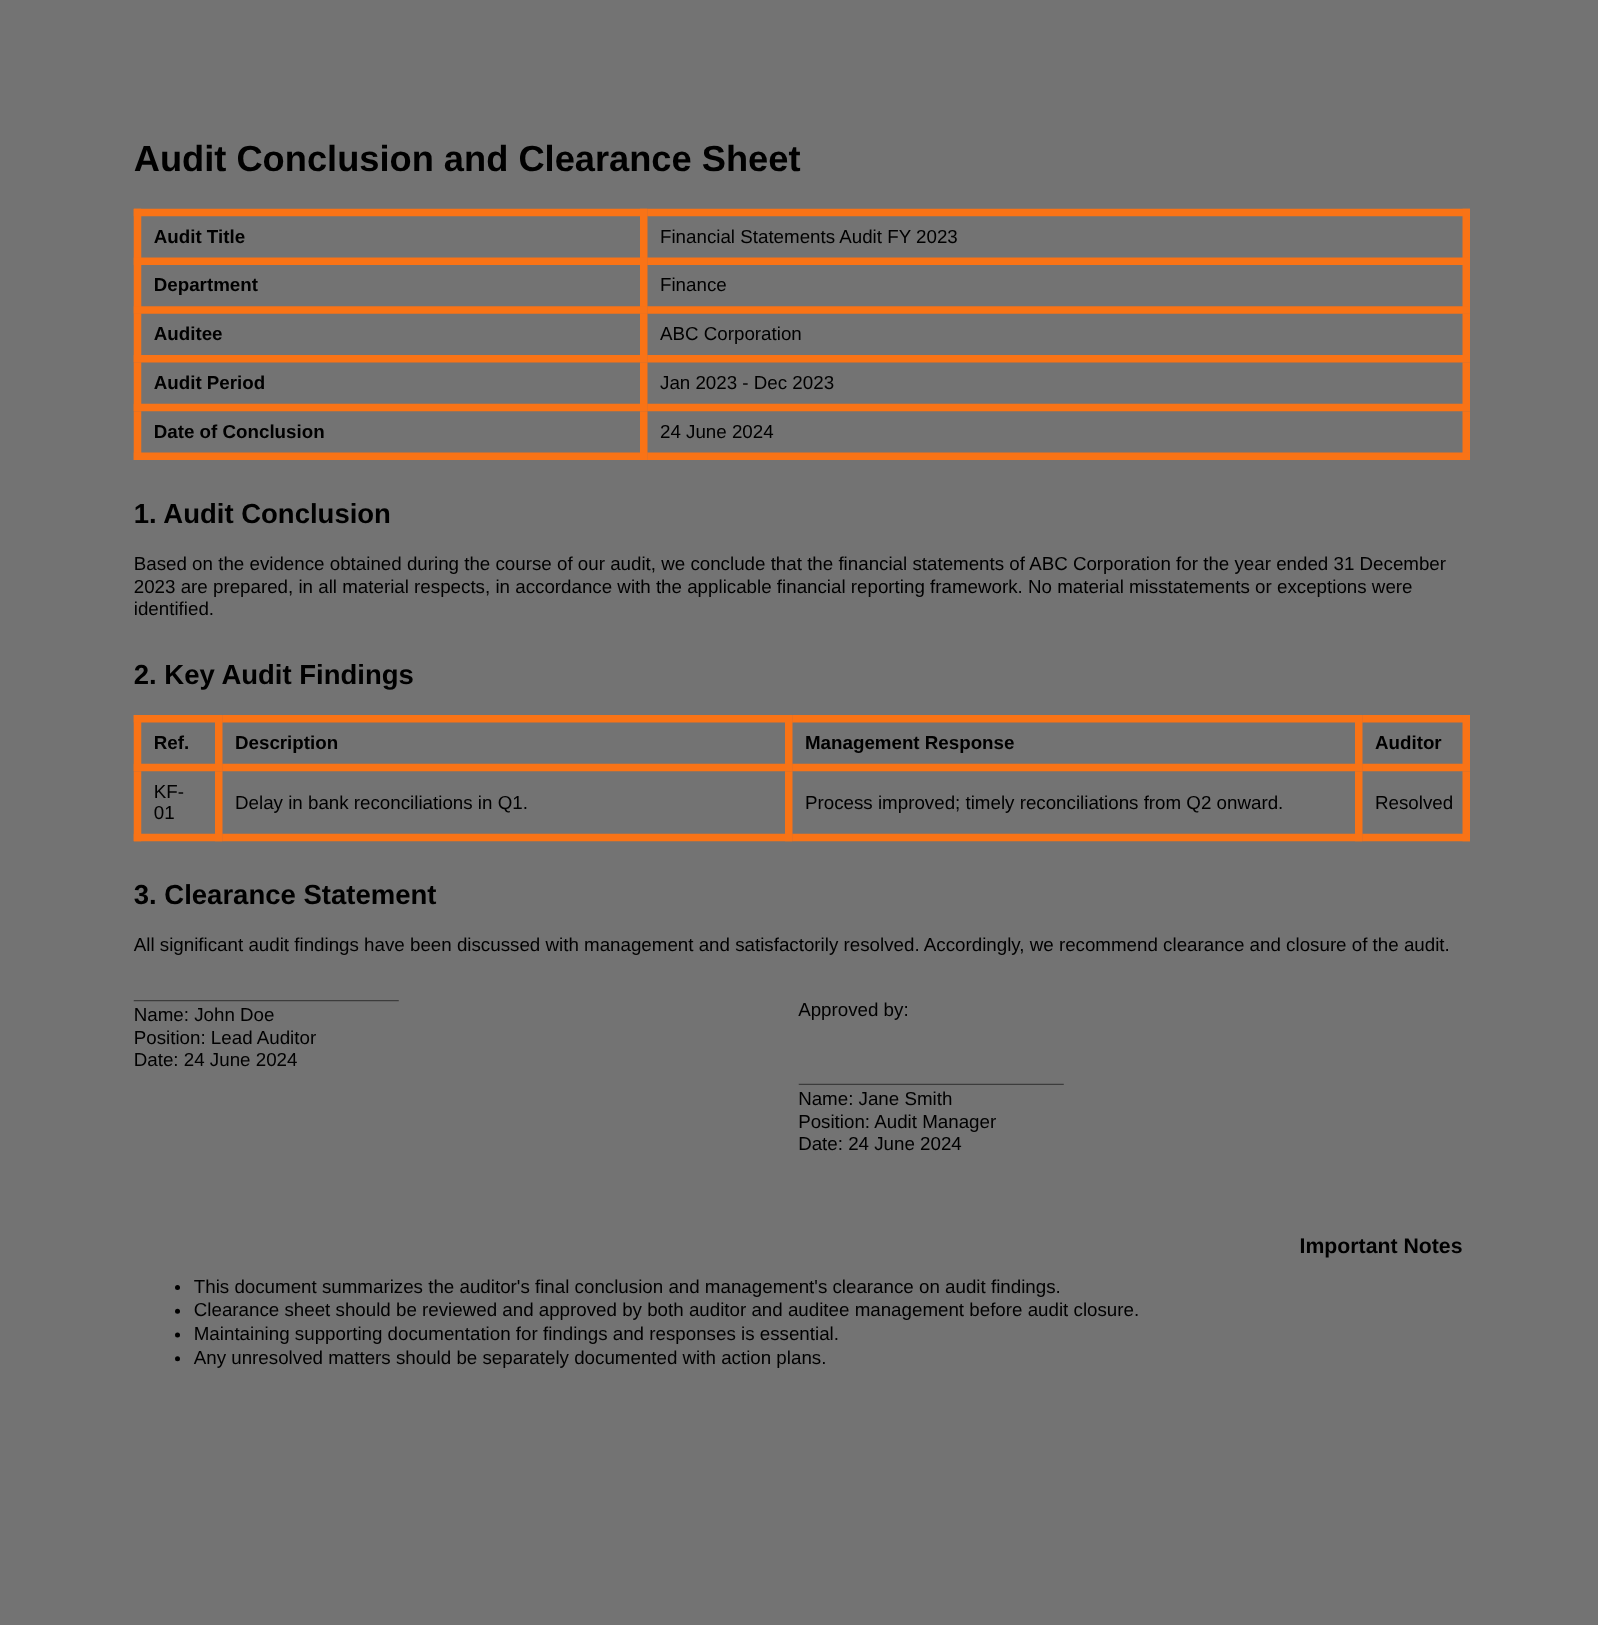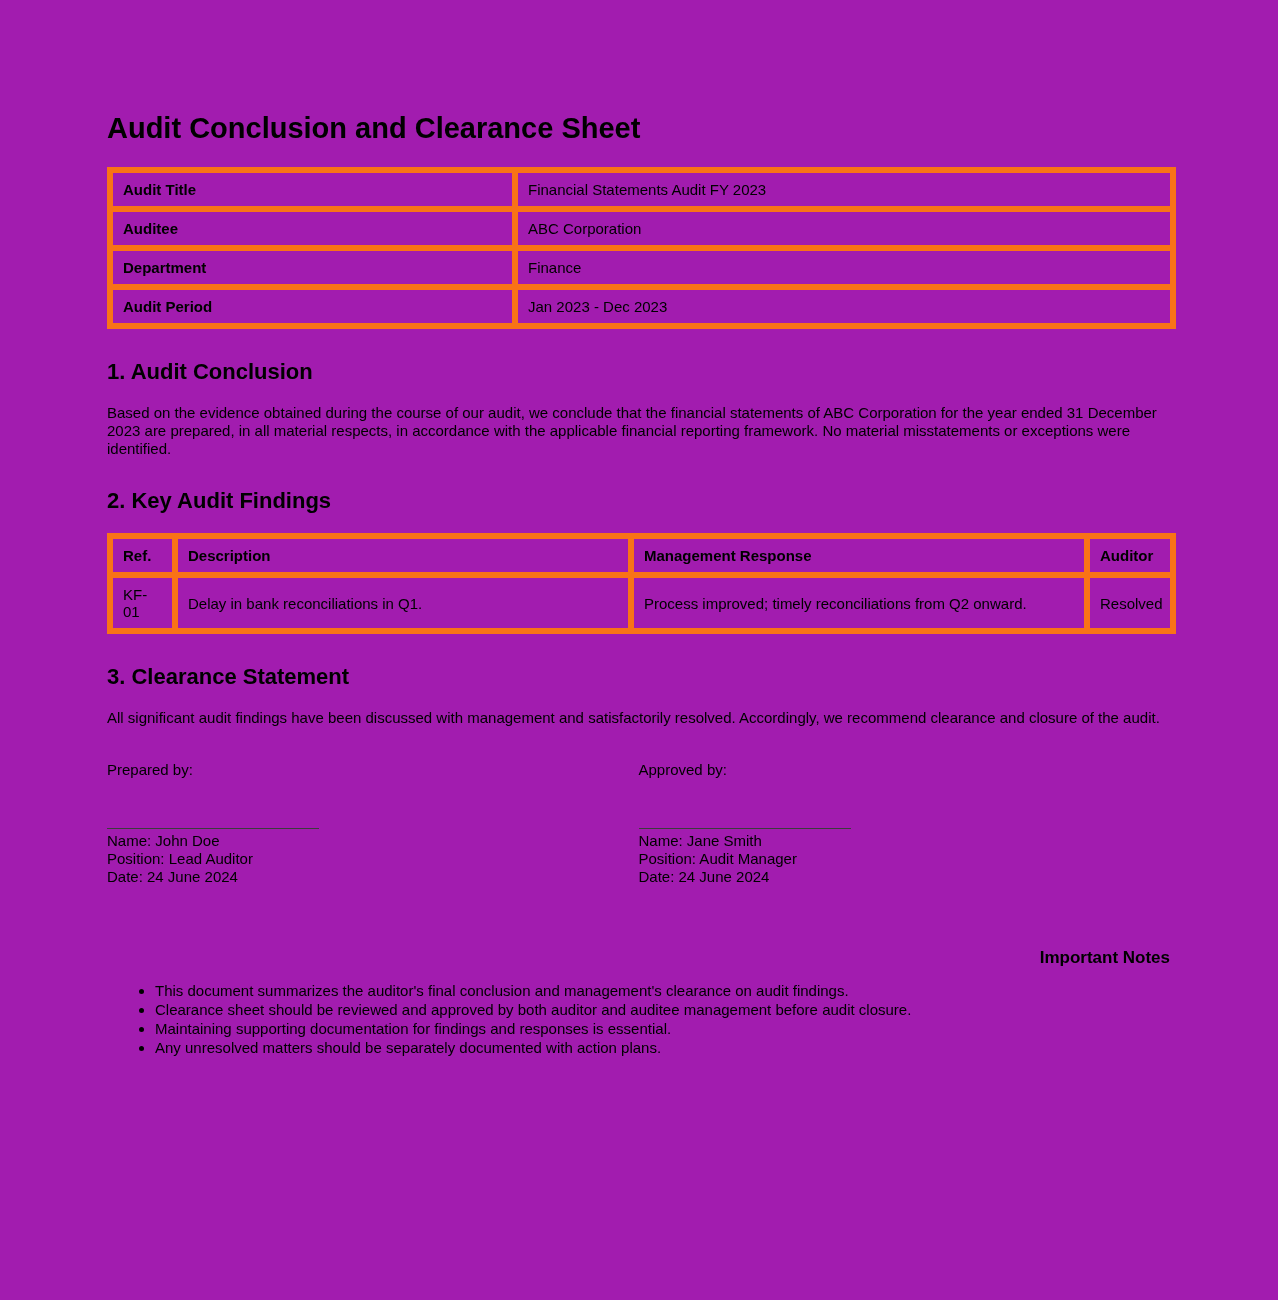--- a/index.html
+++ b/index.html
@@ -6,21 +6,21 @@
   html, body {
     margin: 0;
     padding: 0;
     background: #ffffff;
     color: #000000;
     font-family: "Liberation Sans", sans-serif;
   }
   .page {
     width: 1278px;
     min-height: 1300px;
-    background: #a21caf;
+    background: #737373;
   }
   .doc {
     width: 1063px;
     margin-left: 107px;
     padding-top: 112px;
   }
 
   h1.title {
     font-size: 29px;
     font-weight: bold;
@@ -106,30 +106,34 @@
       <colgroup>
         <col style="width:405px">
         <col style="width:658px">
       </colgroup>
       <tbody>
         <tr>
           <td class="label">Audit Title</td>
           <td>Financial Statements Audit FY 2023</td>
         </tr>
         <tr>
+          <td class="label">Department</td>
+          <td>Finance</td>
+        </tr>
+        <tr>
           <td class="label">Auditee</td>
           <td>ABC Corporation</td>
         </tr>
         <tr>
-          <td class="label">Department</td>
-          <td>Finance</td>
+          <td class="label">Audit Period</td>
+          <td>Jan 2023 - Dec 2023</td>
         </tr>
         <tr>
-          <td class="label">Audit Period</td>
-          <td>Jan 2023 - Dec 2023</td>
+          <td class="label">Date of Conclusion</td>
+          <td>24 June 2024</td>
         </tr>
       </tbody>
     </table>
 
     <h2 class="section-heading">1. Audit Conclusion</h2>
     <p class="body-text">Based on the evidence obtained during the course of our audit, we conclude that the financial statements of ABC Corporation for the year ended 31 December 2023 are prepared, in all material respects, in accordance with the applicable financial reporting framework. No material misstatements or exceptions were identified.</p>
 
     <h2 class="section-heading">2. Key Audit Findings</h2>
 
     <table class="findings-table">
@@ -155,21 +159,20 @@
           <td>Resolved</td>
         </tr>
       </tbody>
     </table>
 
     <h2 class="section-heading">3. Clearance Statement</h2>
     <p class="body-text">All significant audit findings have been discussed with management and satisfactorily resolved. Accordingly, we recommend clearance and closure of the audit.</p>
 
     <div class="sig-row">
       <div class="sig-block">
-        <p class="sig-label">Prepared by:</p>
         <div class="sig-line"></div>
         <p class="sig-text">Name: John Doe</p>
         <p class="sig-text">Position: Lead Auditor</p>
         <p class="sig-text">Date: 24 June 2024</p>
       </div>
       <div class="sig-block">
         <p class="sig-label">Approved by:</p>
         <div class="sig-line"></div>
         <p class="sig-text">Name: Jane Smith</p>
         <p class="sig-text">Position: Audit Manager</p>

